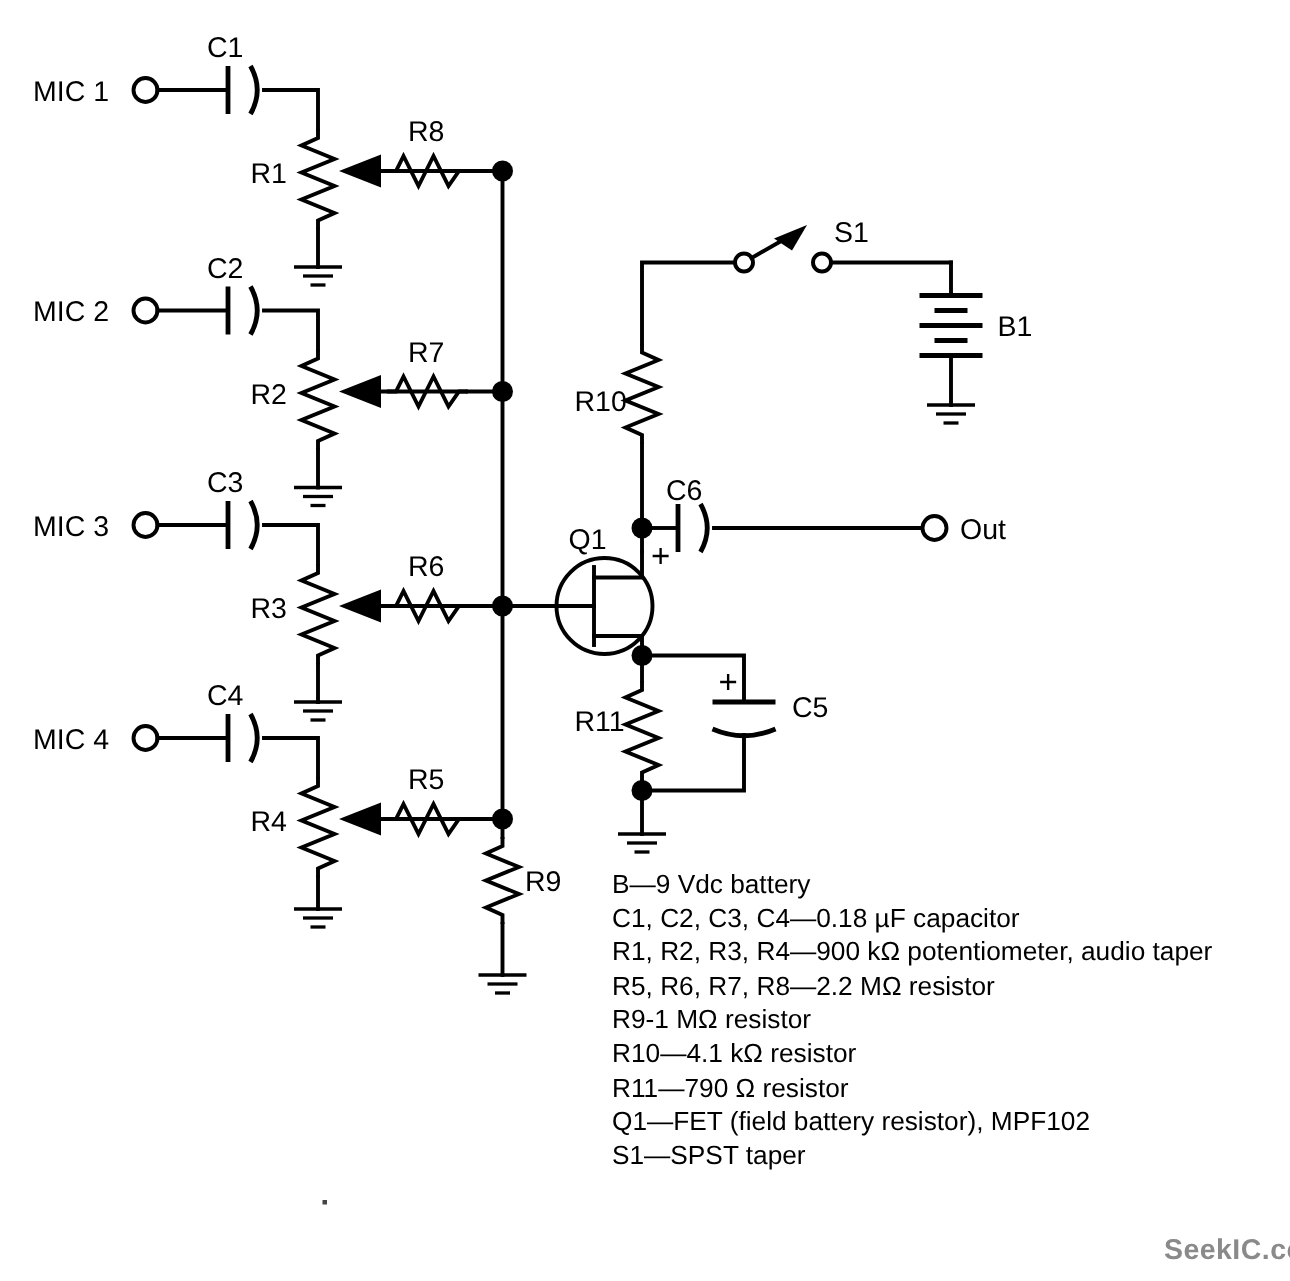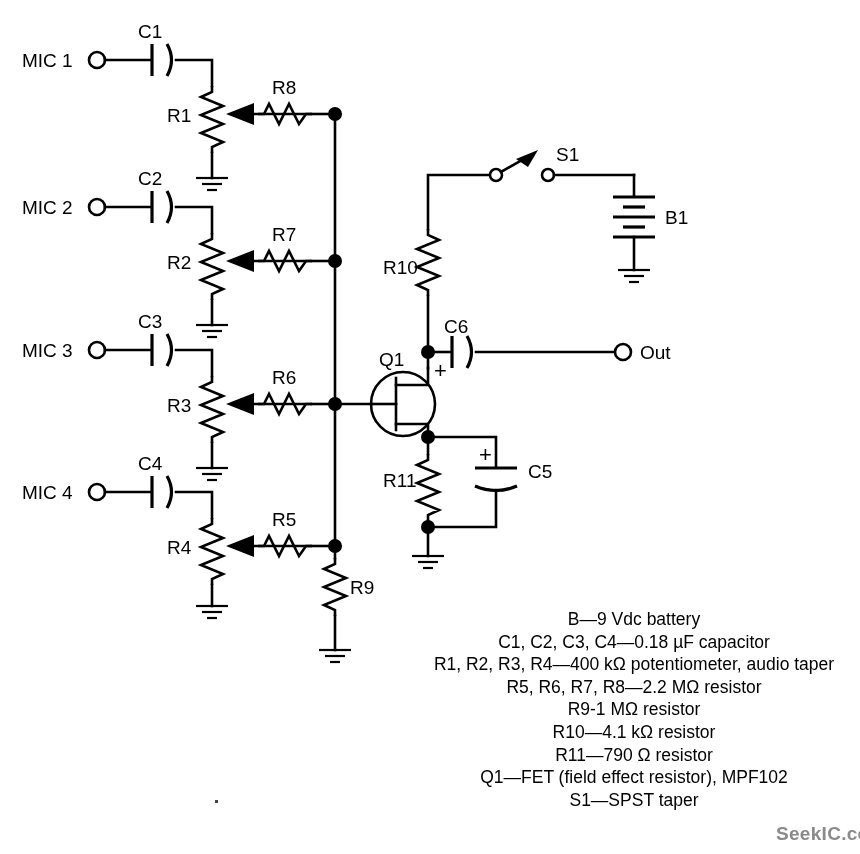--- a/index.html
+++ b/index.html
@@ -9,21 +9,21 @@
   svg{display:block;}
   .wire{stroke:#000;stroke-width:2.6;fill:none;stroke-linecap:square;}
   .thin{stroke:#000;stroke-width:2.2;fill:none;stroke-linecap:butt;}
   .plate{stroke:#000;stroke-width:3.2;fill:none;stroke-linecap:butt;}
   .term{fill:#fff;stroke:#000;stroke-width:2.6;}
   .dot{fill:#000;}
   .zig{stroke:#000;stroke-width:2.6;fill:none;stroke-linejoin:miter;stroke-linecap:butt;}
   .lbl{font-family:"Liberation Sans",sans-serif;font-size:19px;fill:#000;}
   .lbl-mic{font-family:"Liberation Sans",sans-serif;font-size:19px;fill:#000;}
   .plus{font-family:"Liberation Sans",sans-serif;font-size:22px;fill:#000;}
-  .parts{position:absolute;left:408px;top:608px;width:452px;text-align:center;}
+  .parts{position:absolute;left:408px;top:578px;width:452px;}
   .parts div{font-family:"Liberation Sans",sans-serif;font-size:17.5px;
              color:#000;line-height:22.6px;white-space:nowrap;}
   .wm{position:absolute;left:728px;top:823px;
       font-family:"Liberation Sans",sans-serif;font-size:19px;
       font-weight:bold;color:#8a8a8a;letter-spacing:.3px;margin-left:48px;}
   .speck{position:absolute;left:215px;top:800px;width:3px;height:3px;background:#444;}
 </style>
 </head>
 <body>
 
@@ -214,25 +214,25 @@
   <text class="lbl" x="640" y="359">Out</text>
 
   <text class="plus" x="434" y="378">+</text>
   <text class="plus" x="479" y="462">+</text>
 
 </svg>
 
 <div class="parts">
   <div>B—9 Vdc battery</div>
   <div>C1, C2, C3, C4—0.18 µF capacitor</div>
-  <div>R1, R2, R3, R4—400 kΩ potentiometer, audio taper</div>
+  <div>R1, R2, R3, R4—900 kΩ potentiometer, audio taper</div>
   <div>R5, R6, R7, R8—2.2 MΩ resistor</div>
   <div>R9-1 MΩ resistor</div>
   <div>R10—4.1 kΩ resistor</div>
   <div>R11—790 Ω resistor</div>
-  <div>Q1—FET (field effect resistor), MPF102</div>
+  <div>Q1—FET (field battery resistor), MPF102</div>
   <div>S1—SPST taper</div>
 </div>
 
 <div class="speck"></div>
 <div class="wm">SeekIC.com</div>
 
 </div>
 
 </body></html>

